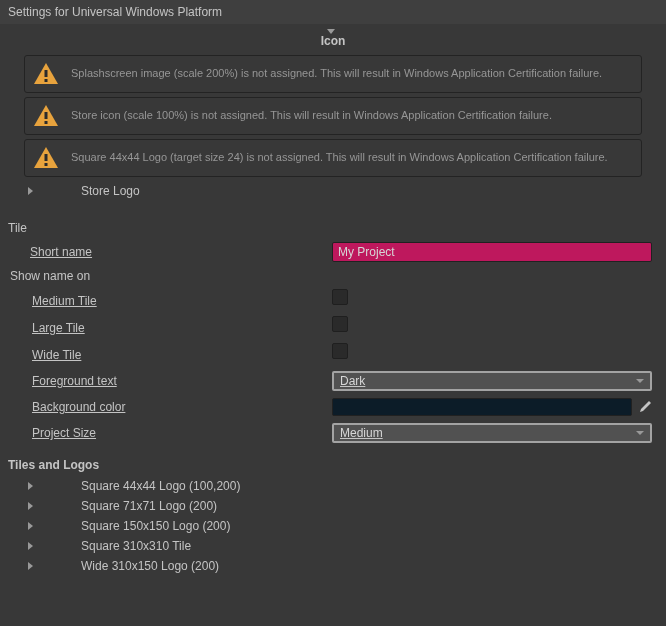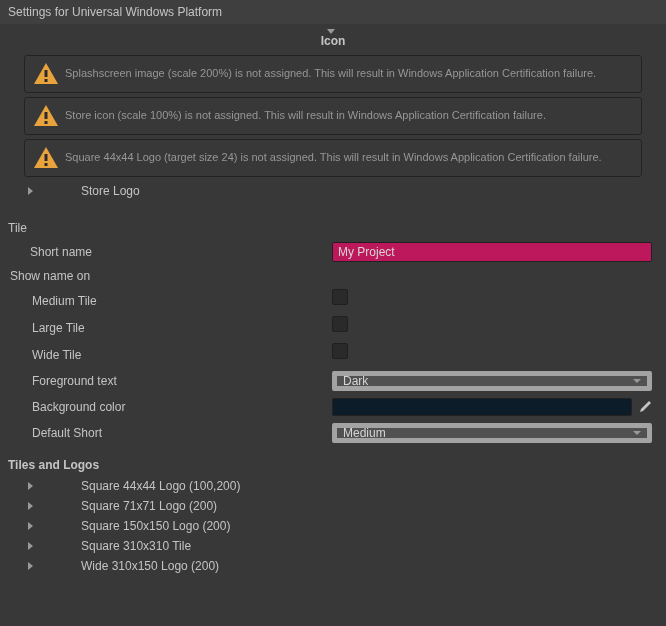--- a/index.html
+++ b/index.html
@@ -39,38 +39,39 @@
     border-left: 5px solid #999;
   }
   .warning-box {
     border: 1px solid #232323;
     background: #383838;
     border-radius: 3px;
     margin: 4px 24px 4px 24px;
     padding: 6px 8px;
     display: flex;
     align-items: center;
-    gap: 6px;
+    gap: 12px;
   }
   .warning-icon {
     flex-shrink: 0;
   }
   .warning-text {
     color: #969696;
     font-size: 11px;
     line-height: 1.4;
   }
   .section-label {
     padding: 4px 8px;
     font-size: 12px;
   }
   .prop-row {
     display: flex;
     align-items: center;
     padding: 2px 4px;
+    text-decoration: underline;
   }
   .prop-label {
     width: 328px;
     flex-shrink: 0;
   }
   .prop-field {
     flex: 1;
     padding-right: 10px;
   }
   .indent-1 { padding-left: 26px; }
@@ -88,21 +89,21 @@
   .checkbox {
     width: 16px; height: 16px;
     background: #2a2a2a;
     border: 1px solid #1f1f1f;
     border-radius: 2px;
     display: inline-block;
   }
   .dropdown {
     width: 100%;
     background: #515151;
-    border: 5px solid #a3a3a3;
+    border: 2px solid #a3a3a3;
     color: #d6d6d6;
     padding: 2px 6px;
     font-size: 12px;
     border-radius: 2px;
     height: 20px;
     display: flex;
     align-items: center;
     justify-content: space-between;
     cursor: pointer;
   }
@@ -224,21 +225,21 @@
       <div class="eyedropper">
         <svg width="13" height="13" viewBox="0 0 13 13">
             <path d="M11 0 L13 2 L5 10 L2 11 L3 8 Z" fill="#c4c4c4"></path>
           </svg>
       </div>
     </div>
   </div>
 </div>
 
 <div class="prop-row tight">
-  <div class="prop-label indent-2">Default Short</div>
+  <div class="prop-label indent-2">Project Size</div>
   <div class="prop-field">
     <div class="dropdown">
       <span>Medium</span>
       <span class="dropdown-arrow"></span>
     </div>
   </div>
 </div>
 
 <div class="section-label" style="margin-top:8px;font-weight:bold;">Tiles and Logos</div>
 

